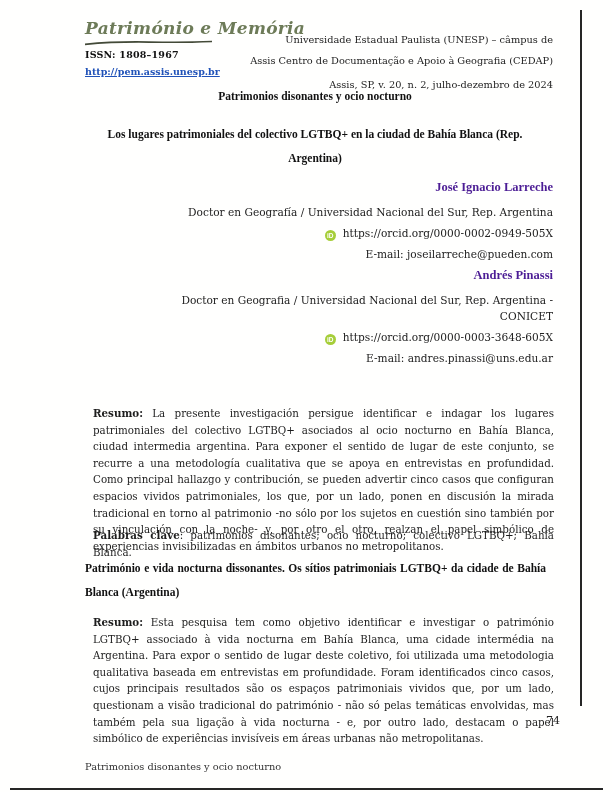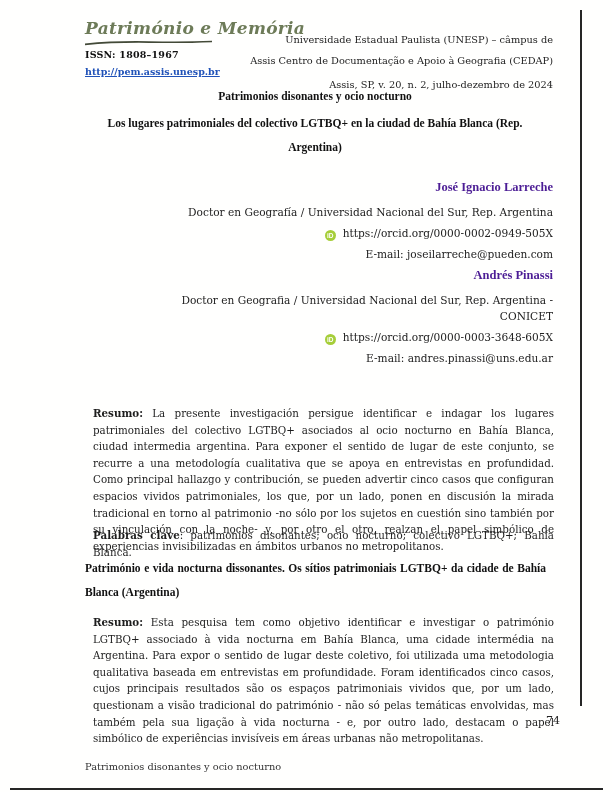--- a/index.html
+++ b/index.html
@@ -23,21 +23,21 @@
   .inst-line{font-size:9.8px;line-height:15px;color:#222;margin-top:6px;}
   .issue-line{font-size:9.8px;color:#222;margin-top:11px;}
   
   .title-block{position:absolute;left:85px;top:88px;width:460px;text-align:center;}
   .title-main{
     font-family:"Liberation Serif", serif;font-weight:bold;font-size:11.5px;
     color:#111;line-height:16px;
   }
   .title-sub{
     font-family:"Liberation Serif", serif;font-weight:bold;font-size:11.5px;
-    color:#111;line-height:24px;margin-top:7px;
+    color:#111;line-height:24px;margin-top:18px;
   }
   
   .authors{position:absolute;left:85px;top:180px;width:468px;text-align:right;}
   .author{margin:0;}
   .author + .author{margin-top:6px;}
   .author-name{
     font-family:"Liberation Serif", serif;font-weight:bold;font-size:12.5px;
     color:#4c1d95;margin-bottom:9px;
   }
   .author-line{font-size:10.6px;line-height:16px;color:#222;margin-bottom:5px;}

